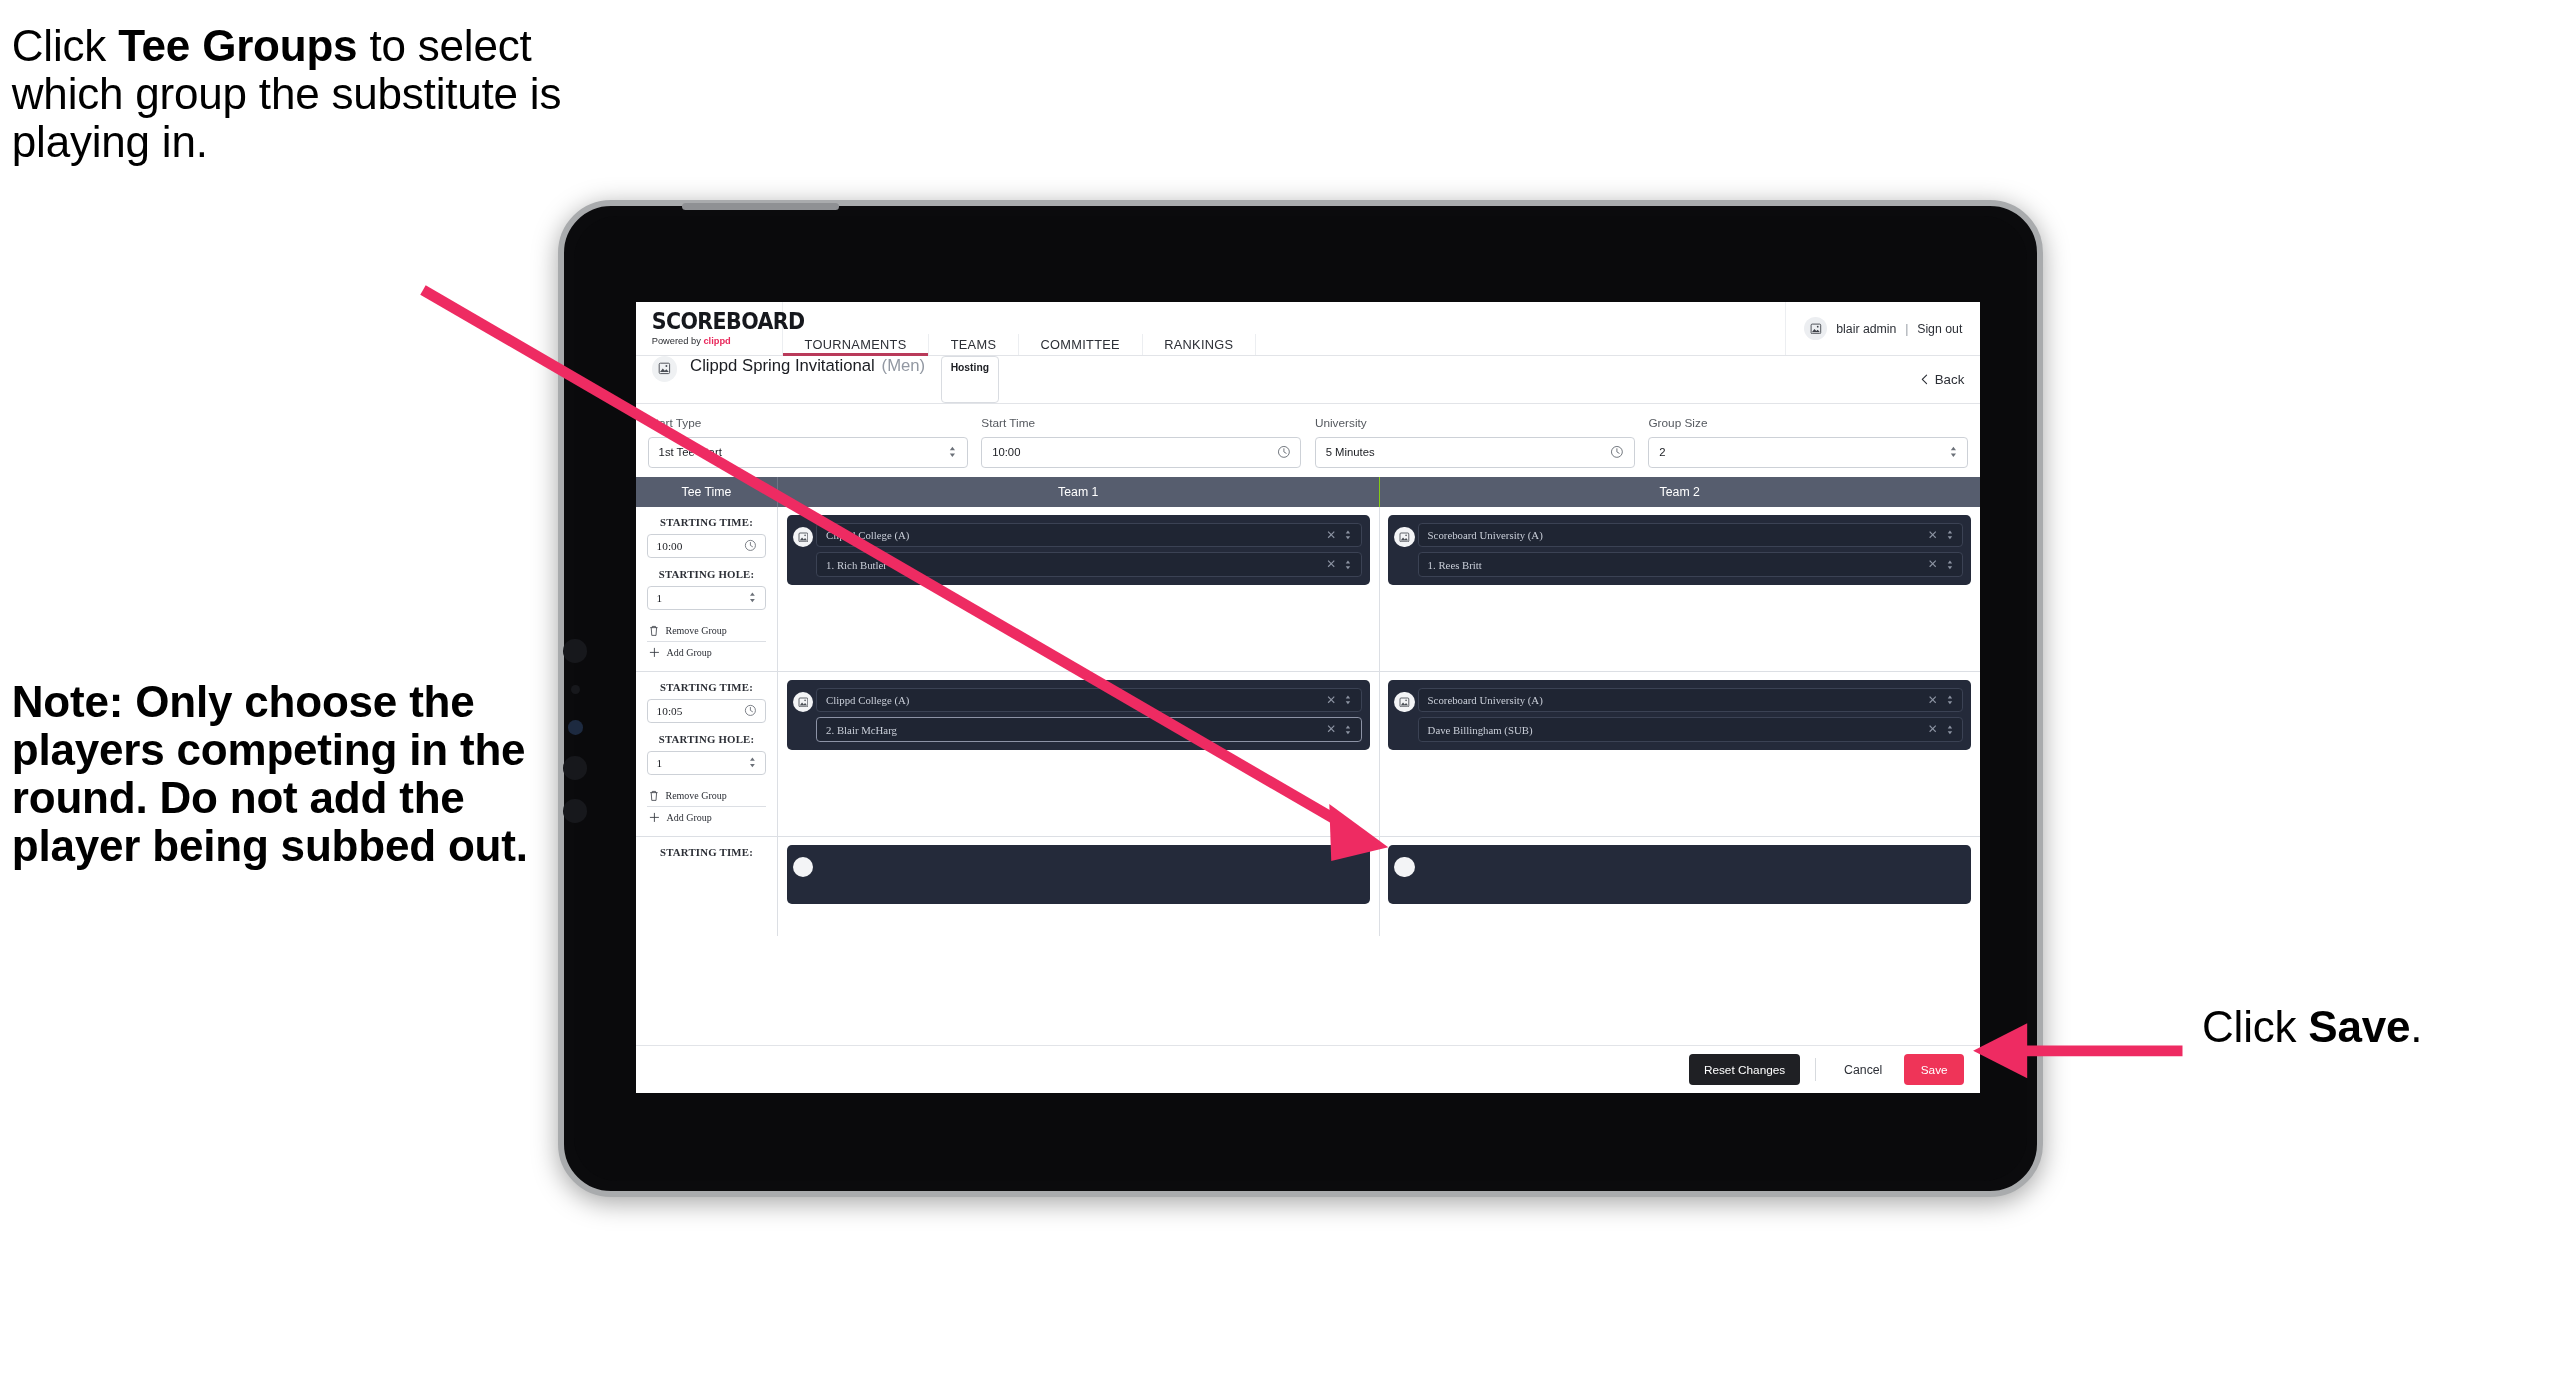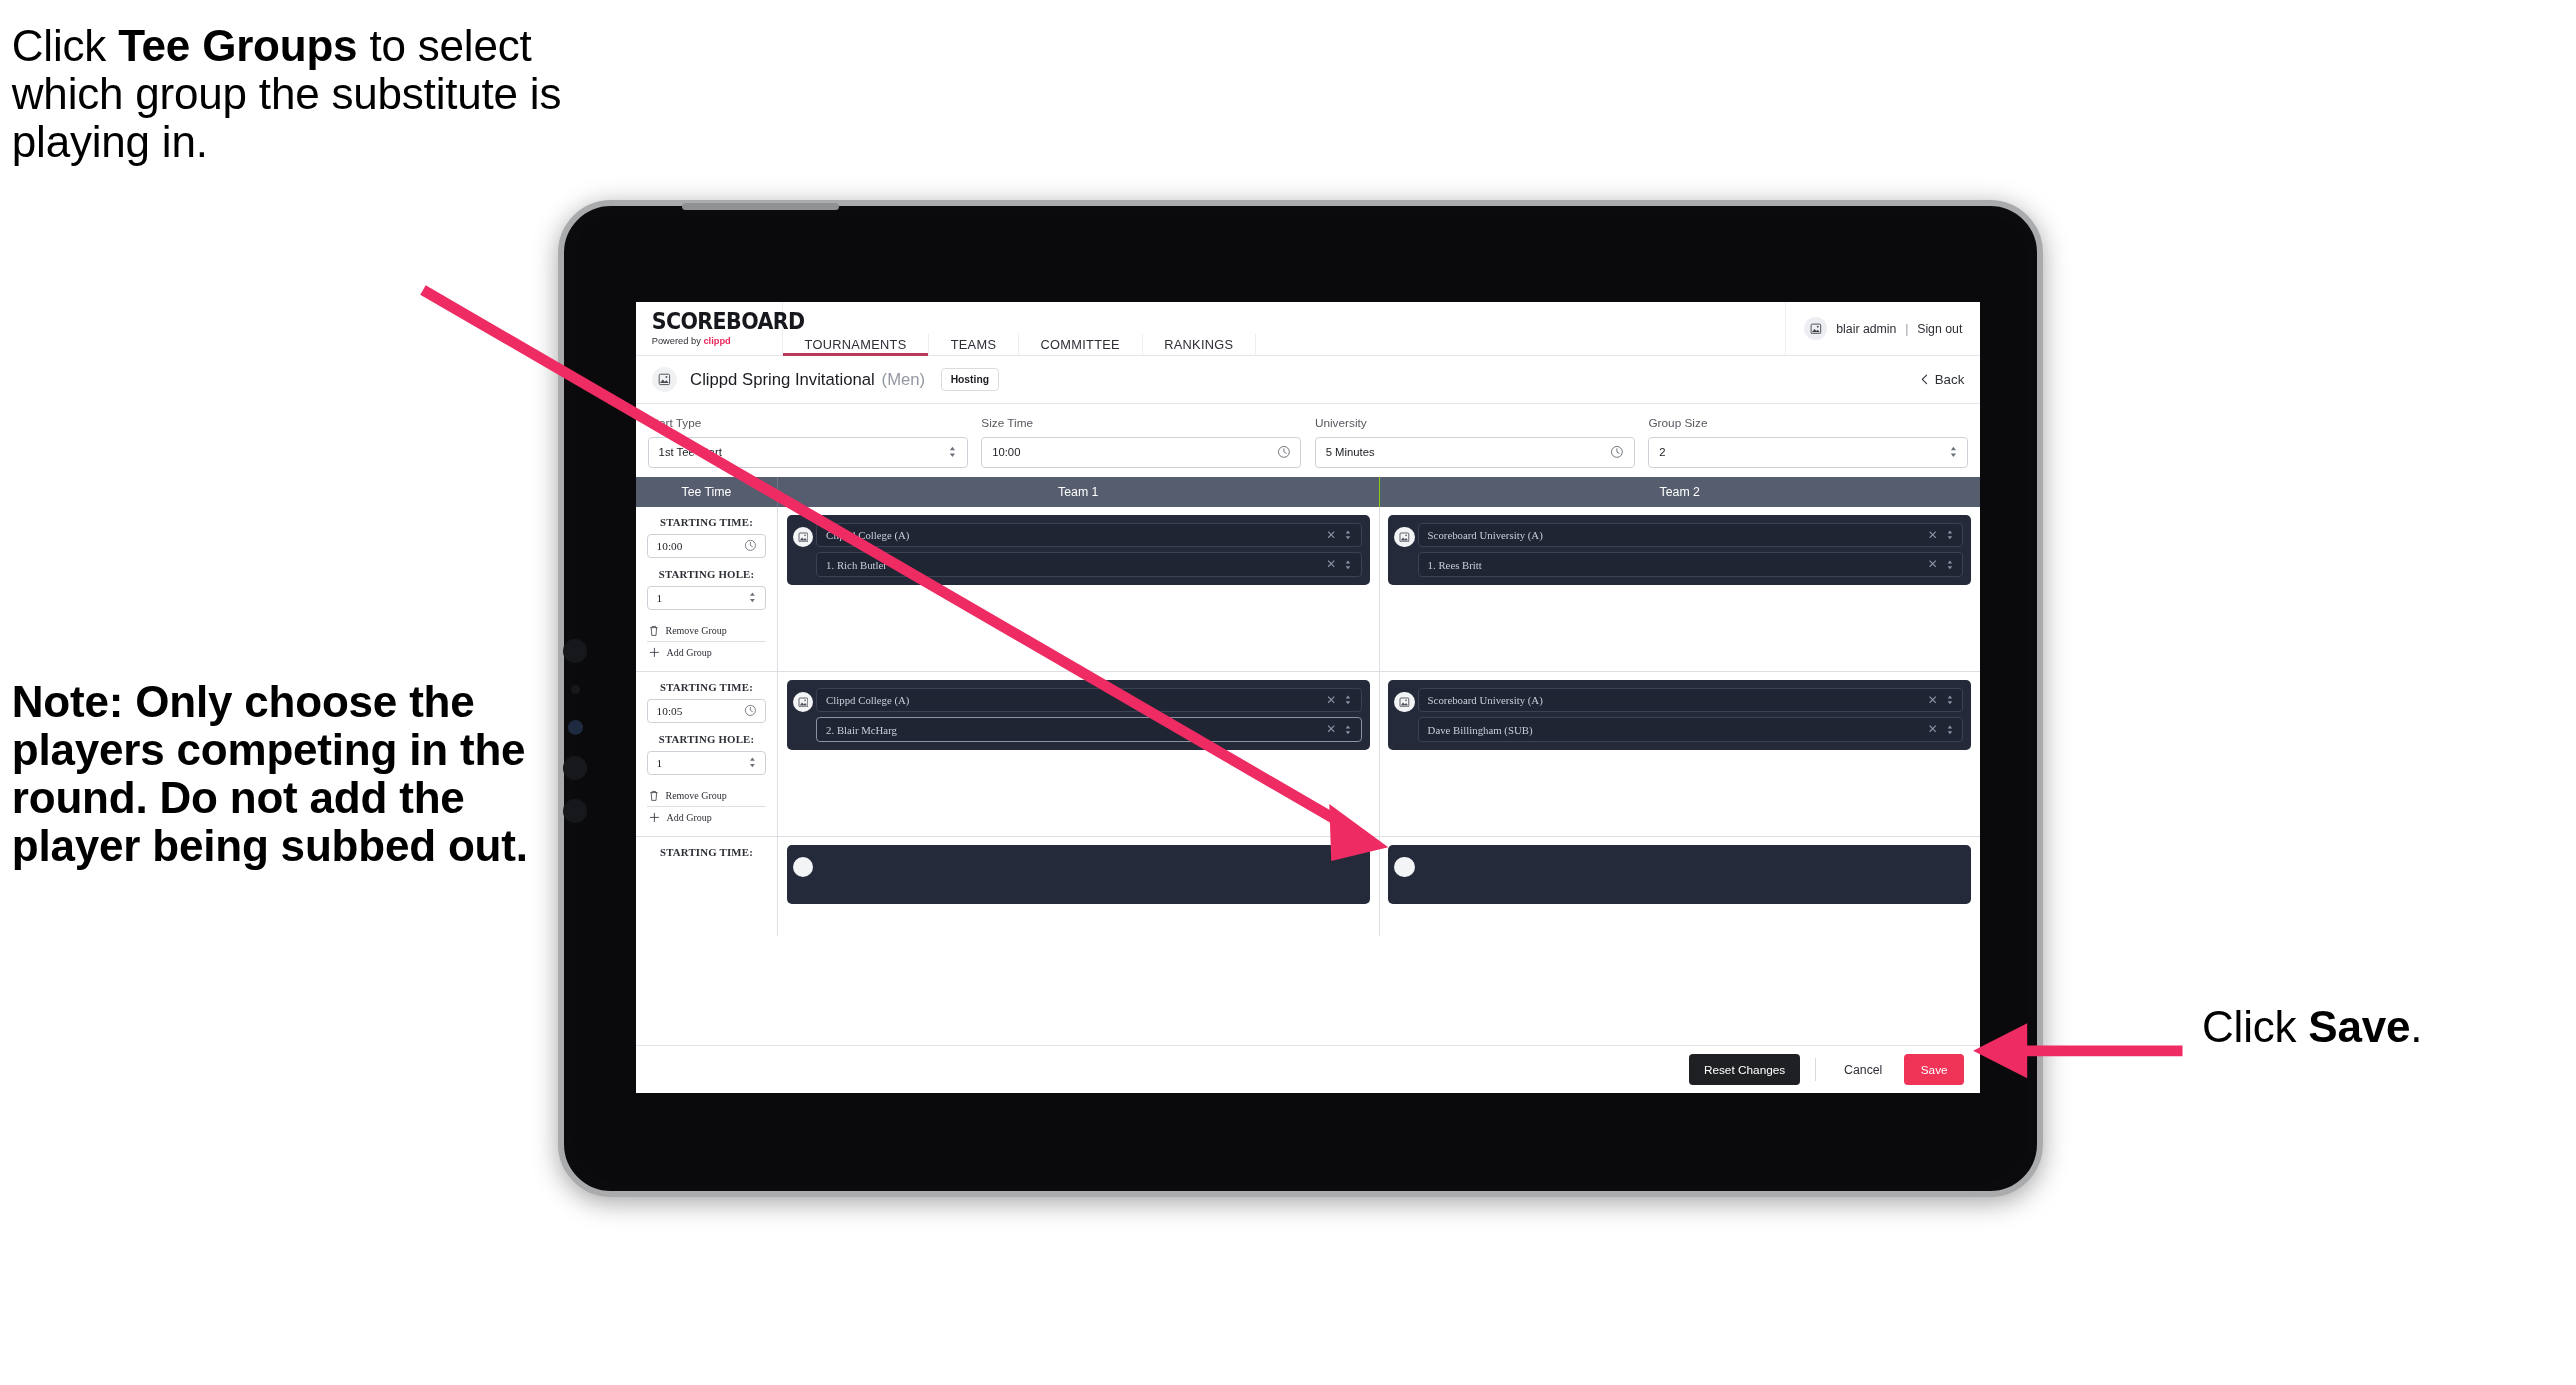--- a/index.html
+++ b/index.html
@@ -87,21 +87,21 @@
   .nav-user { display:flex; align-items:center; gap:8.8px; padding: 0 17.7px; font-size:12.3px; color:#2c2f36; }
   .avatar-circle {
     width:23.6px; height:23.6px; border-radius:50%; background:#eceef1;
     display:flex; align-items:center; justify-content:center;
   }
   .nav-user .sep { color:#9aa0a8; }
   .nav-user .signout { cursor:pointer; }
 
   
   #crumbrow {
-    height: 48px; display:flex; align-items:center; padding: 0 15.7px;
+    height: 48px; display:flex; padding: 0 15.7px;
     border-bottom: 1px solid #e2e4e8; background:#fff;
   }
   .crumb-ico {
     width:25.6px; height:25.6px; border-radius:50%; background:#eff1f3;
     display:flex; align-items:center; justify-content:center; margin-right:12.8px;
   }
   .crumb-title { font-size:16.7px; color:#1b1d22; }
   .crumb-gender { font-size:16.7px; color:#9298a2; margin-left:6.9px; }
   .badge-hosting {
     margin-left: 15.7px; border:1px solid #d9dce1; border-radius:3.9px;
@@ -281,21 +281,21 @@
           <span class="val">1st Tee Start</span>
           <span class="ctl-ico">
             <svg width="8.8" height="13.8" viewBox="0 0 10 16">
                 <path d="M5 2 L8 6 L2 6 Z" fill="#6b7078"></path>
                 <path d="M5 14 L8 10 L2 10 Z" fill="#6b7078"></path>
               </svg>
           </span>
         </div>
       </div>
       <div class="field">
-        <div class="field-label">Size Time</div>
+        <div class="field-label">Start Time</div>
         <div class="field-ctl">
           <span class="val">10:00</span>
           <span class="ctl-ico">
             <svg width="13.8" height="13.8" viewBox="0 0 16 16">
                 <circle cx="8" cy="8" r="6.3" fill="none" stroke="#6b7078" stroke-width="1.1"></circle>
                 <path d="M8 4.3 L8 8 L10.6 9.6" fill="none" stroke="#6b7078" stroke-width="1.1" stroke-linecap="round"></path>
               </svg>
           </span>
         </div>
       </div>

